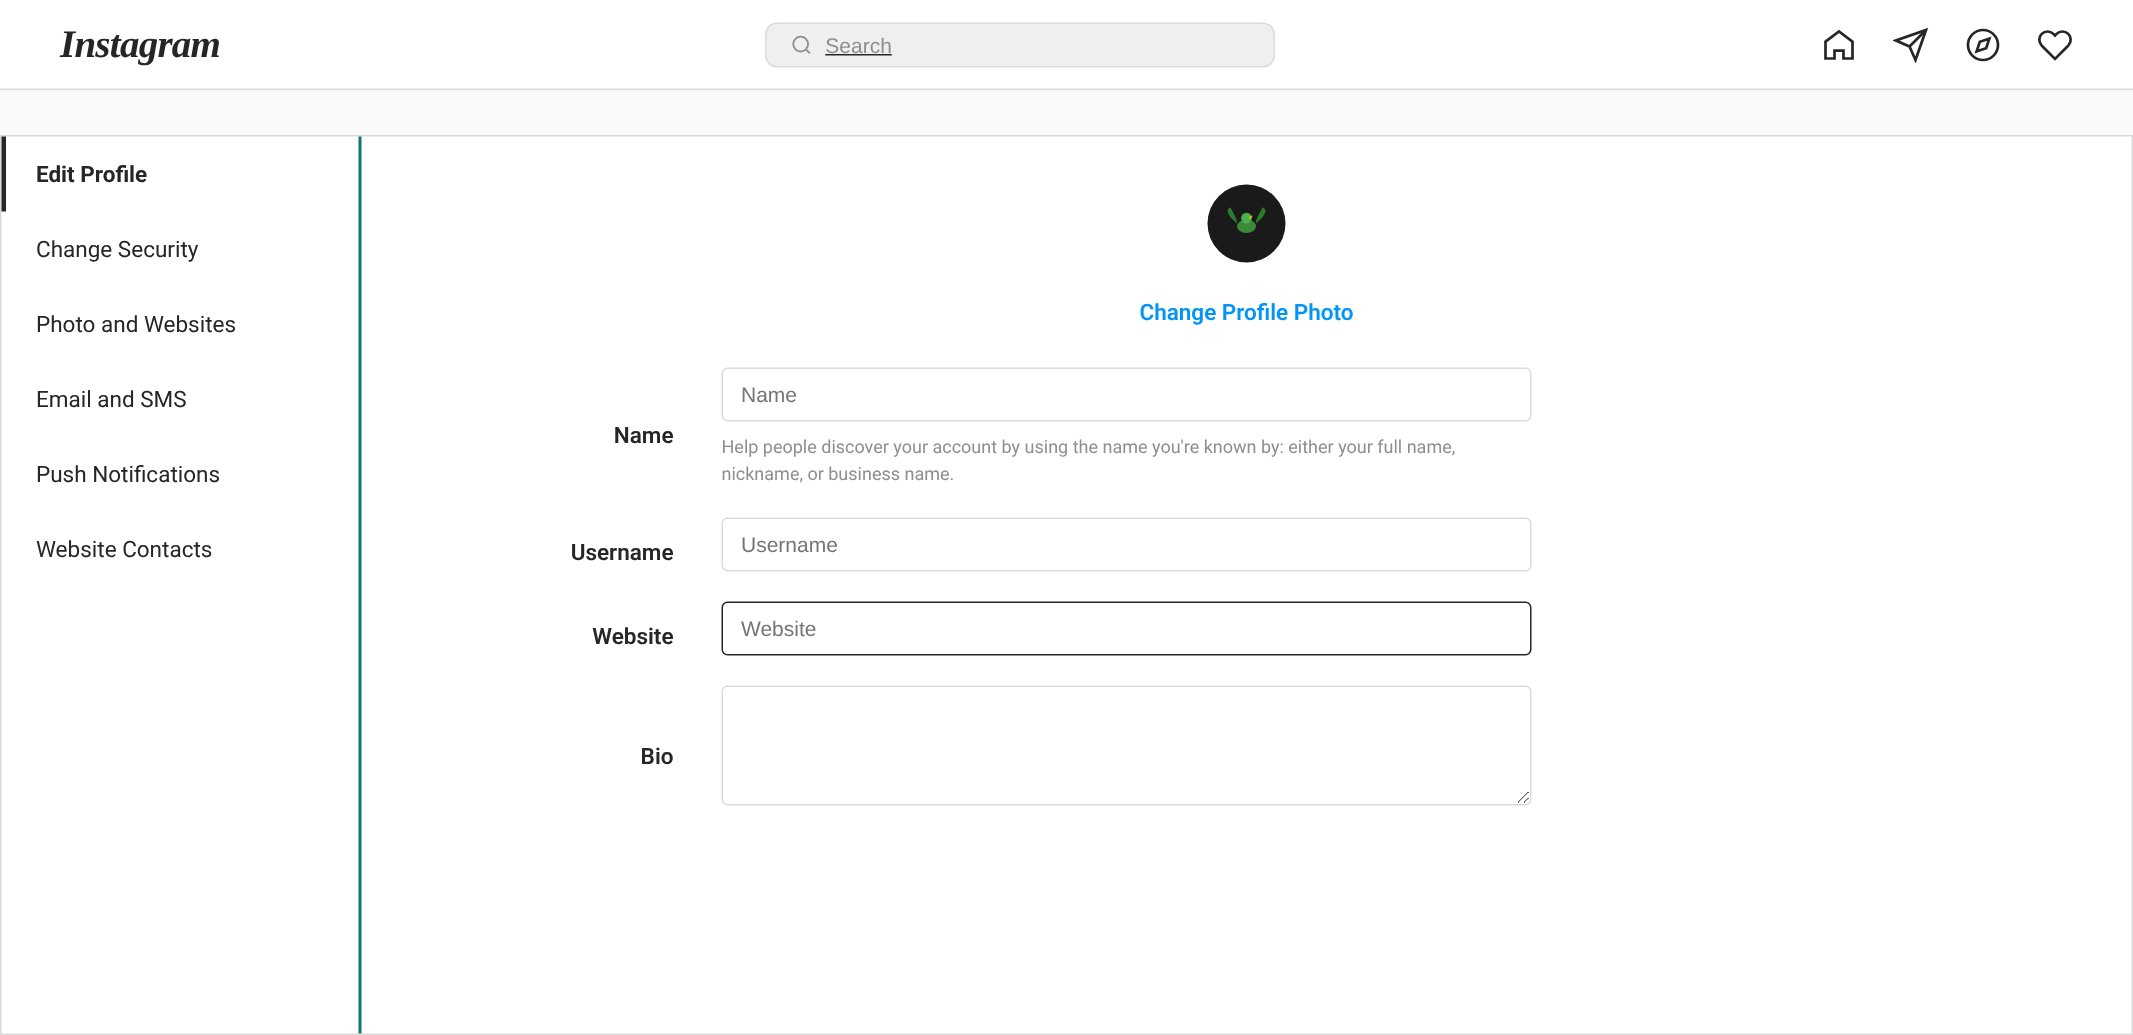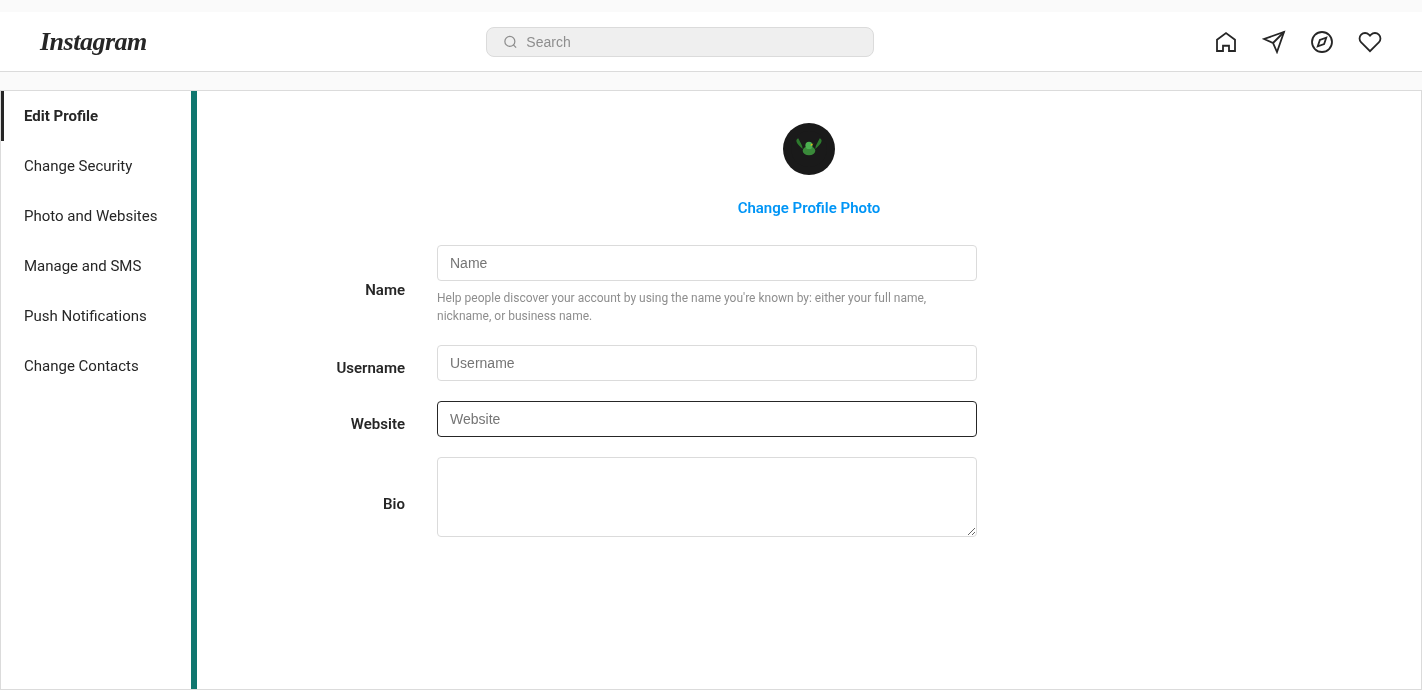--- a/index.html
+++ b/index.html
@@ -19,42 +19,43 @@
     
     .navbar {
       display: flex;
       align-items: center;
       justify-content: space-between;
       background: #ffffff;
       border-bottom: 1px solid #dbdbdb;
       padding: 0 40px;
       height: 60px;
       position: sticky;
-      top: 12px;
+      top: 0;
       z-index: 100;
     }
 
     .navbar-logo {
       font-family: 'Georgia', serif;
       font-size: 26px;
       font-style: italic;
       font-weight: 700;
       color: #262626;
       letter-spacing: -0.5px;
     }
 
     .navbar-search {
       display: flex;
       align-items: center;
       background: #efefef;
       border: 1px solid #dbdbdb;
       border-radius: 8px;
       padding: 6px 16px;
-      width: 388px;
+      width: 340px;
       gap: 8px;
+      text-decoration: underline;
     }
 
     .navbar-search input {
       background: transparent;
       border: none;
       outline: none;
       font-size: 14px;
       color: #8e8e8e;
       width: 100%;
     }
@@ -86,22 +87,22 @@
       display: flex;
       max-width: 1422px;
       margin: 30px auto 0;
       background: #ffffff;
       border: 1px solid #dbdbdb;
       min-height: 600px;
     }
 
     
     .sidebar {
-      width: 196px;
-      border-right: 6px solid #0f766e;
+      width: 240px;
+      border-right: 2px solid #0f766e;
       flex-shrink: 0;
     }
 
     .sidebar-item {
       display: flex;
       align-items: center;
       padding: 16px 20px;
       cursor: pointer;
       font-size: 15px;
       color: #262626;
@@ -255,27 +256,27 @@
     <div class="sidebar-item active">
       <span>Edit Profile</span>
     </div>
     <div class="sidebar-item">
       <span>Change Security</span>
     </div>
     <div class="sidebar-item">
       <span>Photo and Websites</span>
     </div>
     <div class="sidebar-item">
-      <span>Manage and SMS</span>
+      <span>Email and SMS</span>
     </div>
     <div class="sidebar-item">
       <span>Push Notifications</span>
     </div>
     <div class="sidebar-item">
-      <span>Change Contacts</span>
+      <span>Website Contacts</span>
     </div>
   </aside>
 
   <main class="main-content">
 
     <div class="profile-photo-row">
       <div class="avatar-circle">
 
         <svg viewBox="0 0 40 40">
 

